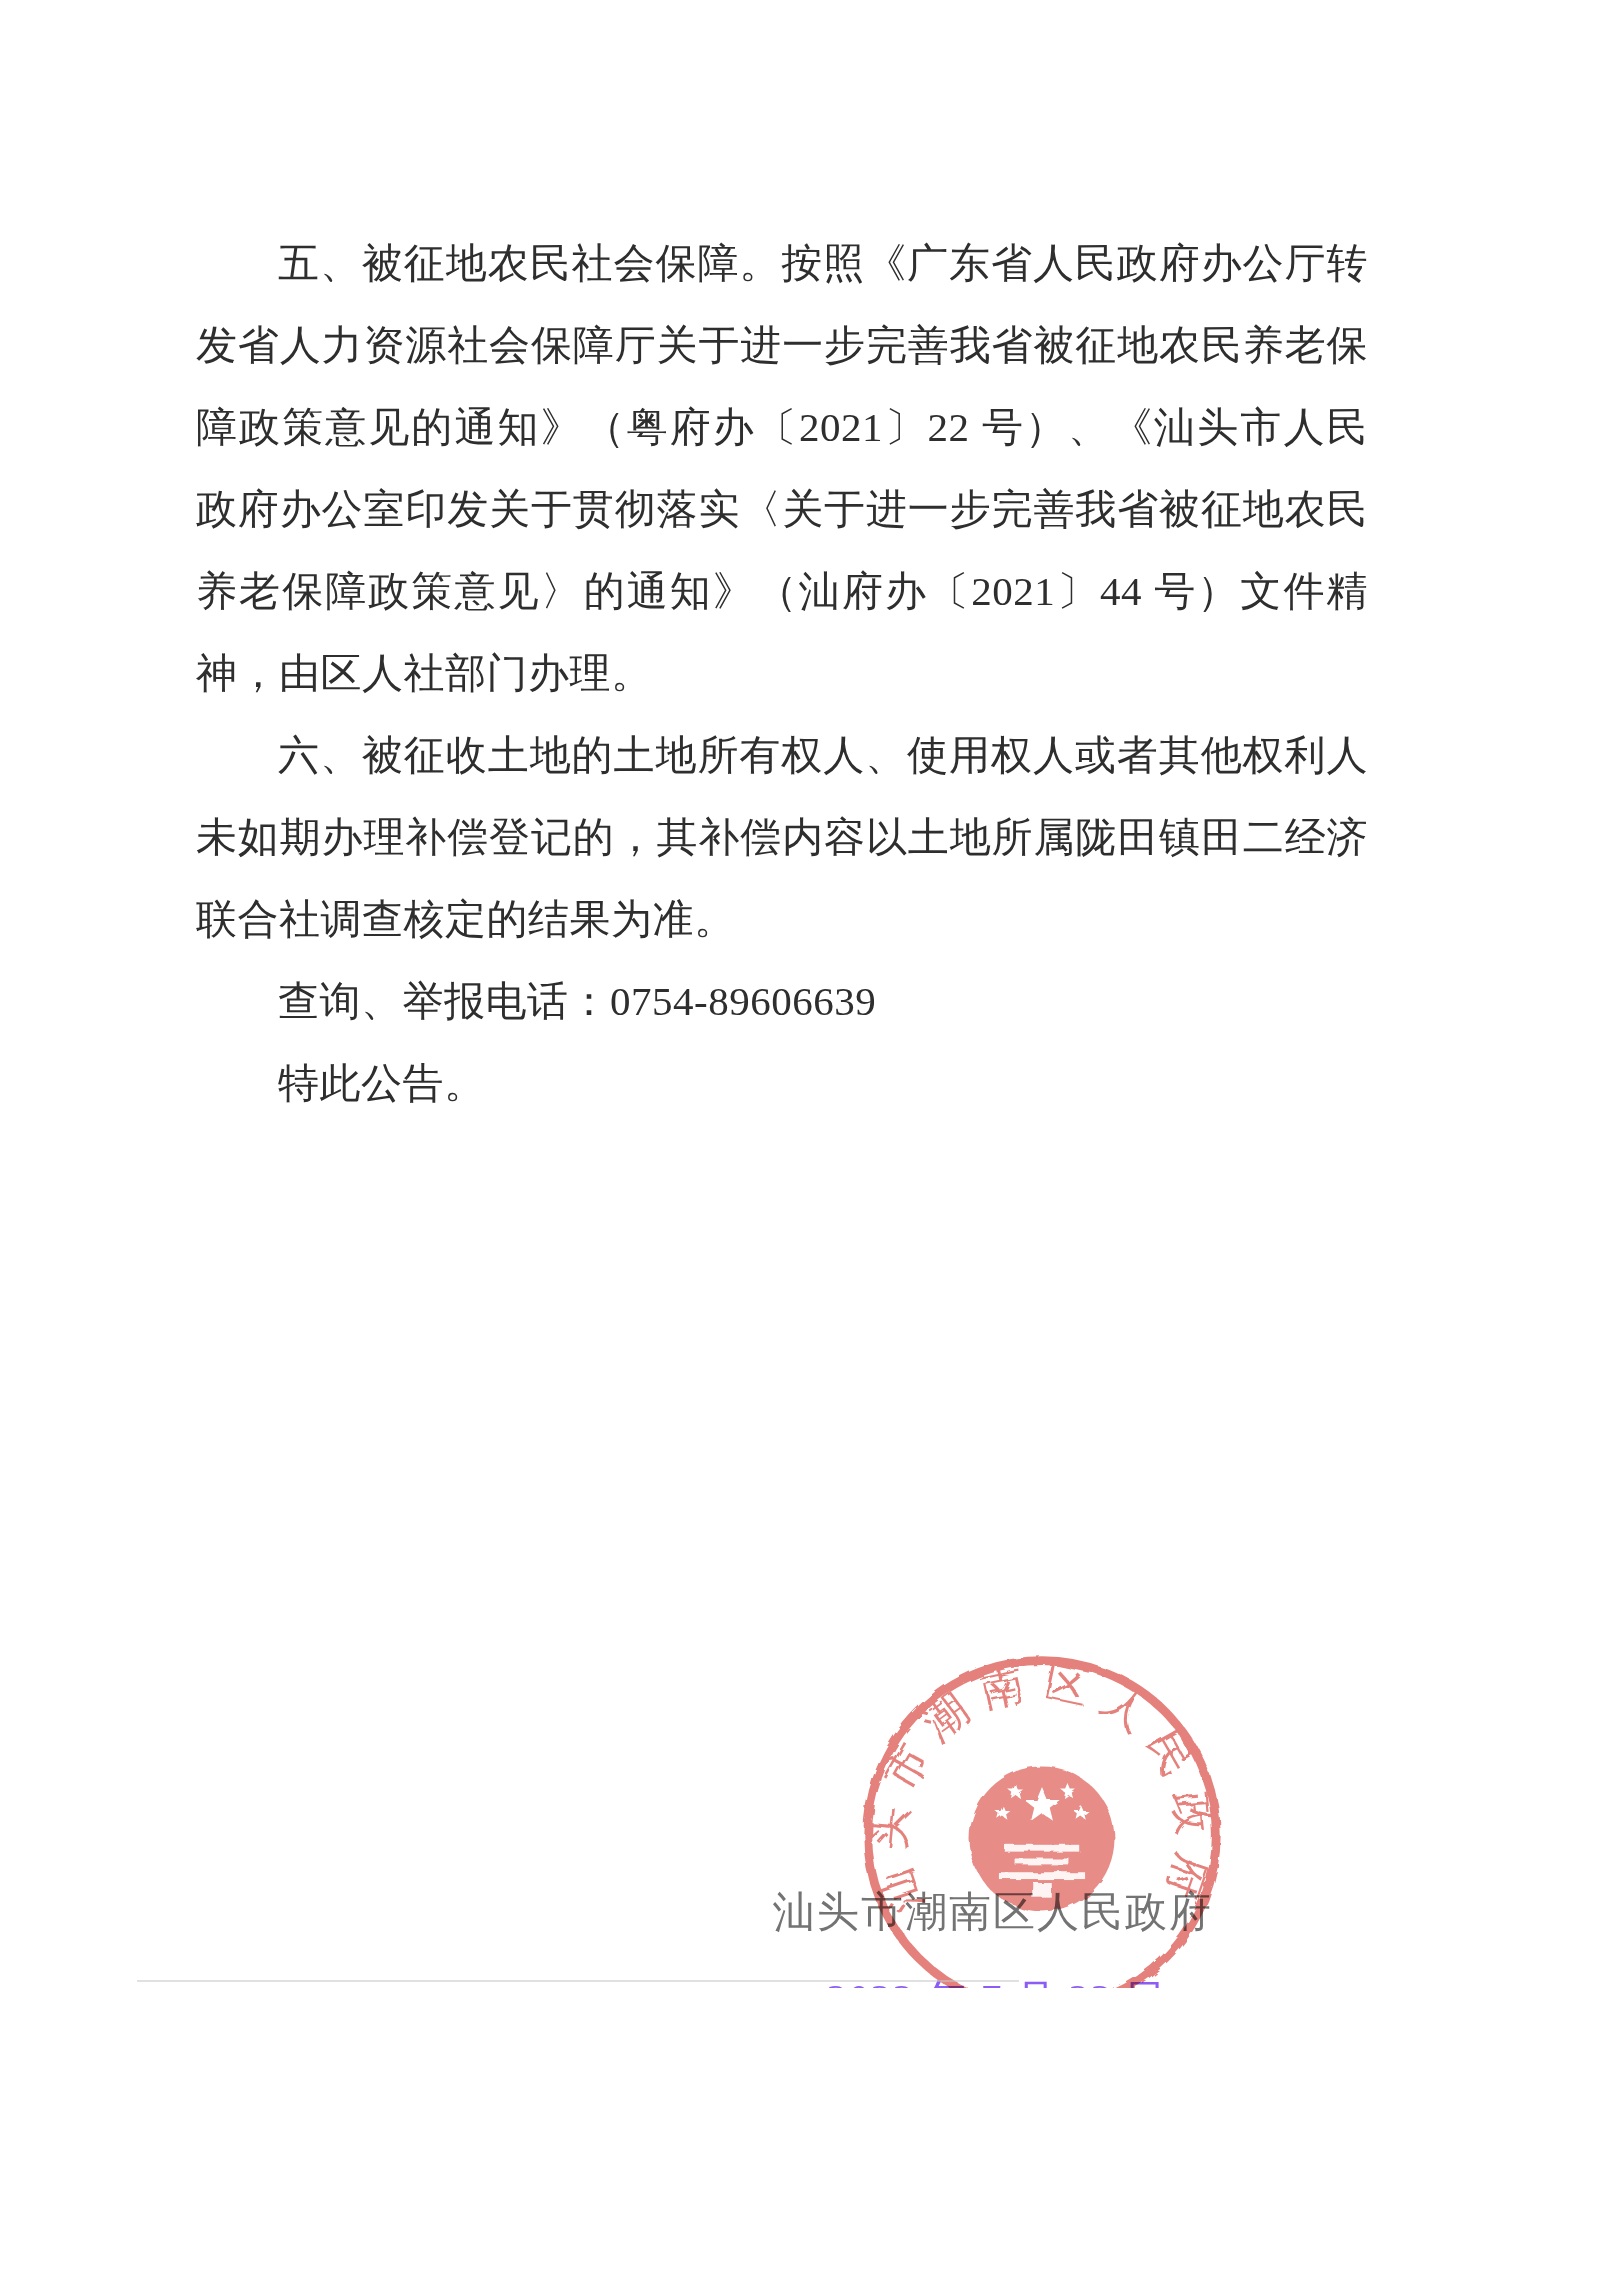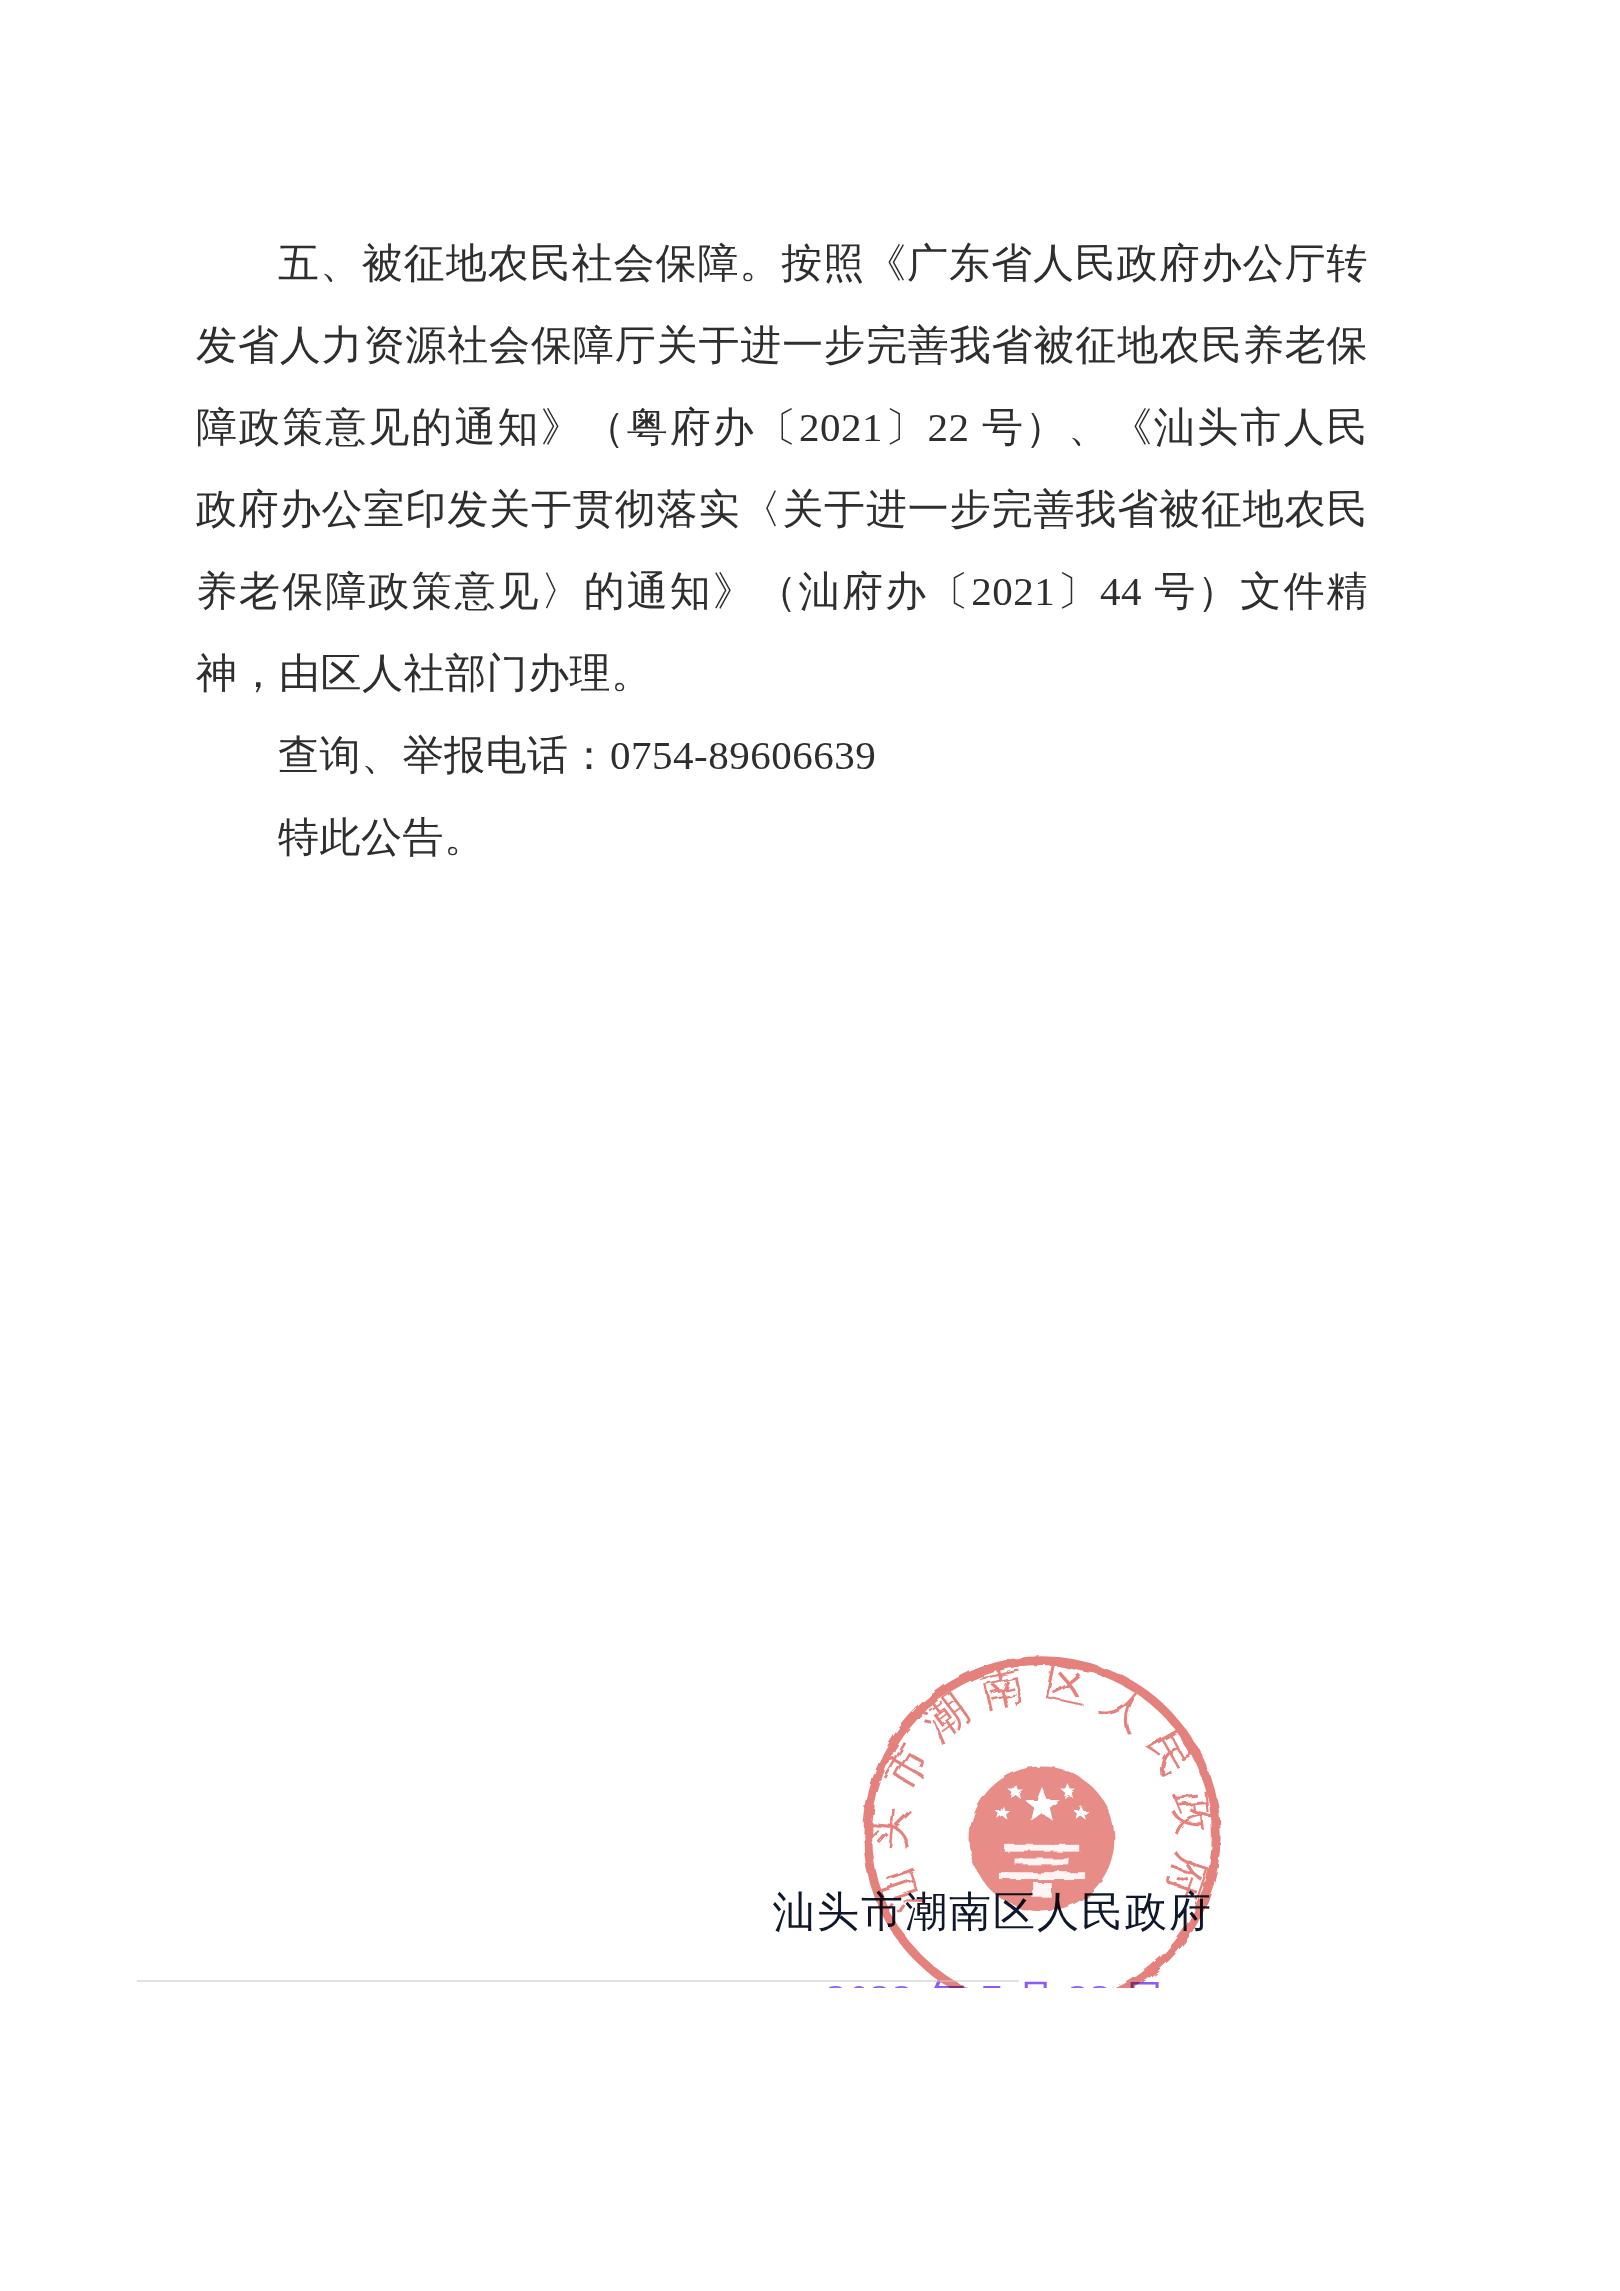--- a/index.html
+++ b/index.html
@@ -32,21 +32,21 @@
     padding: 0;
     text-indent: 2em;
   }
   .signature-line {
     position: absolute;
     top: 1884px;
     right: 407px;
     font-size: 42px;
     letter-spacing: 2px;
     white-space: nowrap;
-    color: #0f172a;
+    color: #737373;
   }
   .date-line {
     position: absolute;
     top: 1972px;
     right: 453px;
     font-size: 42px;
     letter-spacing: 1px;
     white-space: nowrap;
     color: #8b5cf6;
   }
@@ -82,20 +82,21 @@
     opacity: 0.55;
   }
 </style>
 </head>
 <body>
 
 <div class="page">
 
   <div class="body-text">
     <p>五、被征地农民社会保障。按照《广东省人民政府办公厅转发省人力资源社会保障厅关于进一步完善我省被征地农民养老保障政策意见的通知》（粤府办〔2021〕22 号）、《汕头市人民政府办公室印发关于贯彻落实〈关于进一步完善我省被征地农民养老保障政策意见〉的通知》（汕府办〔2021〕44 号）文件精神，由区人社部门办理。</p>
+    <p>六、被征收土地的土地所有权人、使用权人或者其他权利人未如期办理补偿登记的，其补偿内容以土地所属陇田镇田二经济联合社调查核定的结果为准。</p>
     <p>查询、举报电话：0754-89606639</p>
     <p>特此公告。</p>
   </div>
 
   <div class="signature-line">汕头市潮南区人民政府</div>
   <div class="date-line">2022 年 7 月 23 日</div>
 
   <svg class="stamp" viewBox="0 0 384 384" xmlns="http://www.w3.org/2000/svg" aria-hidden="true">
     <defs>
       <filter id="rough" x="-10%" y="-10%" width="120%" height="120%">

